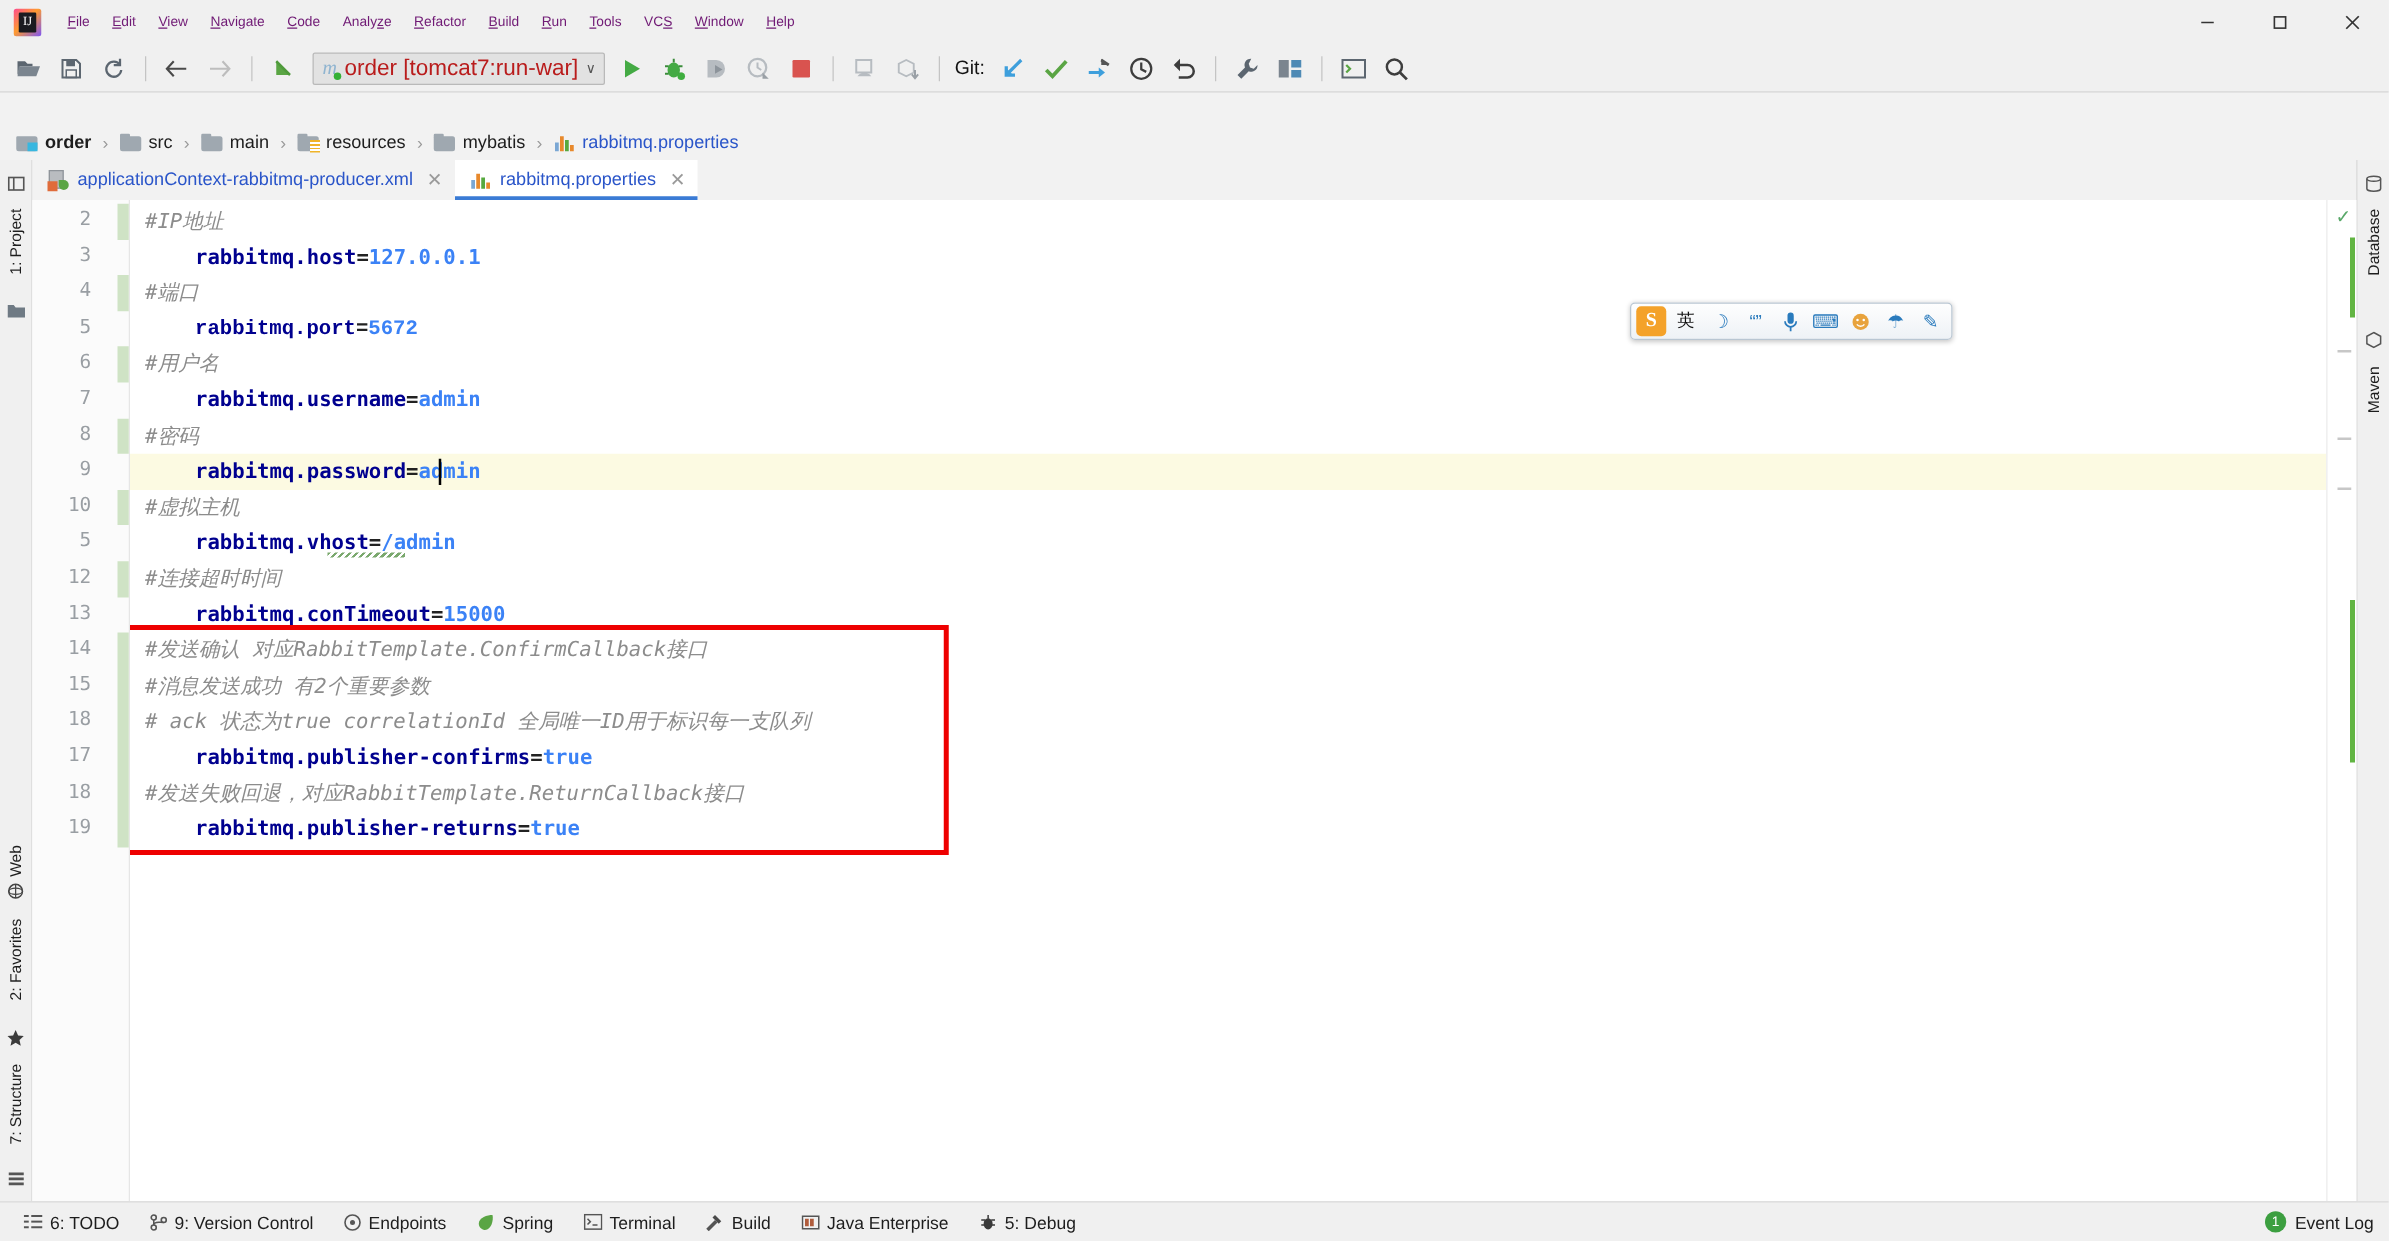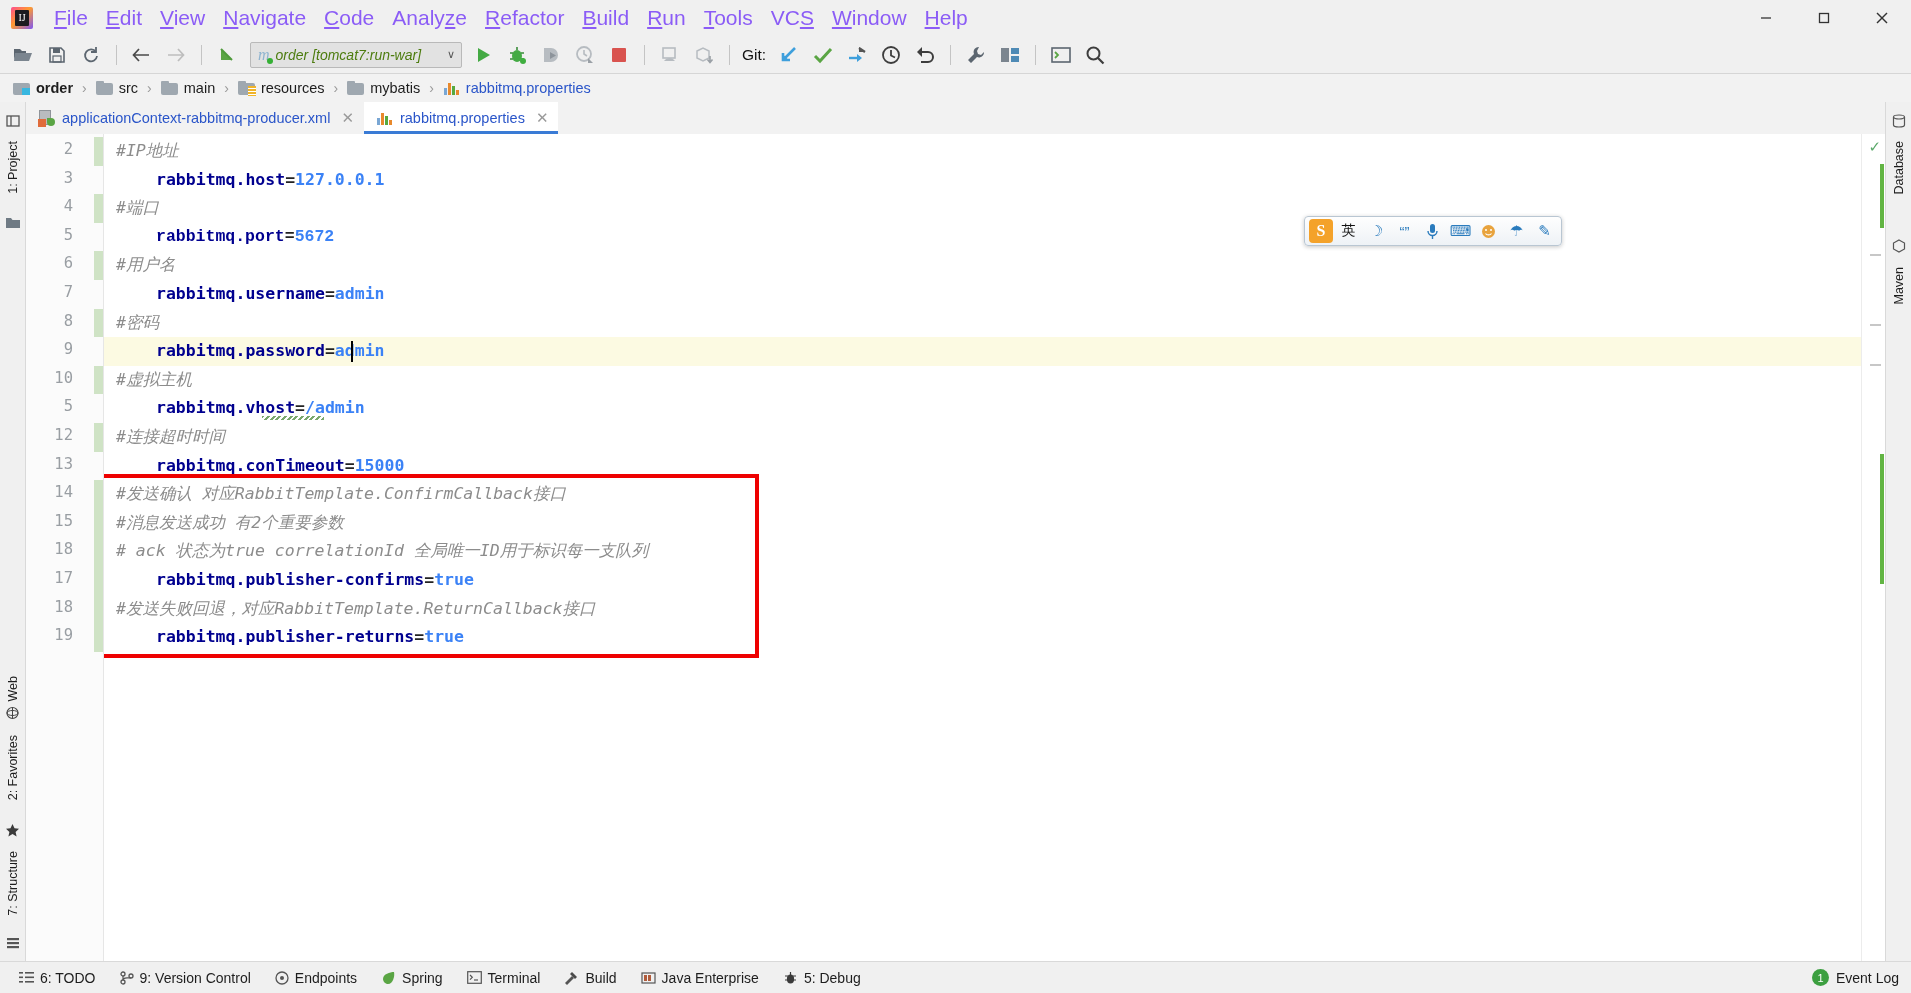--- a/index.html
+++ b/index.html
@@ -21,21 +21,21 @@
     width: 26px; height: 26px; margin-left: 9px; margin-right: 10px;
     position: relative; flex: 0 0 26px;
   }
   .ij-logo .sq { position: absolute; inset: 2px; border-radius: 2px;
      background: linear-gradient(135deg,#fd4c8f 0%,#ff9b2f 45%,#7d55f4 100%); }
   .ij-logo .in { position: absolute; left: 6px; top: 5px; width: 14px; height: 16px;
      background: #1b1b20; border-radius: 1px; color:#fff; font-size: 10px;
      font-family:"Liberation Serif",serif; text-align:center; line-height: 16px; }
   .menubar { display: flex; align-items: center; height: 36px; }
   .menu-item {
-    font-size: 21px; color: #8b5cf6; padding: 3px 9px; cursor: default;
+    font-size: 11px; color: #701a75; padding: 3px 9px; cursor: default;
     white-space: nowrap;
   }
   .menu-item u { text-decoration: underline; }
   .win-title {
     font-size: 15.5px; color: #6b7b86; margin-left: 22px; white-space: nowrap;
   }
   .win-ctrls { position: absolute; right: 0; top: 0; height: 36px; display: flex; }
   .win-btn { width: 58px; height: 36px; display: flex; align-items: center; justify-content: center;
     color: #3b3b3b; font-size: 17px; }
   .win-btn svg { display:block; }
@@ -46,32 +46,32 @@
     flex: 0 0 38px; padding-left: 6px; border-bottom: 1px solid #d6d6d6;
   }
   .tb-ico { width: 30px; height: 30px; display: flex; align-items: center; justify-content: center;
      margin: 0 2px; position: relative; }
   .tb-sep { width: 1px; height: 20px; background: #c4c4c4; margin: 0 8px; }
   .run-config {
     display: flex; align-items: center; height: 26px; min-width: 212px;
     background: #e2e2e2; border: 1px solid #b9b9b9; border-radius: 2px;
     padding: 0 6px 0 7px; margin: 0 4px 0 6px; gap: 6px;
   }
-  .run-config .rc-label { font-size: 14px; color: #4d7c0f; white-space: nowrap; font-style: italic; }
+  .run-config .rc-label { font-size: 18px; color: #b91c1c; white-space: nowrap; }
   .rc-m { font-family: "Liberation Serif", serif; font-style: italic; font-size: 16px;
      color: #8fb4d0; position: relative; }
   .rc-m::after { content:''; position:absolute; right:-3px; bottom:0px; width:6px;height:6px;
      border-radius:50%; background:#35b035; }
   .rc-caret { margin-left: auto; color: #555; font-size: 11px; }
   .git-label { font-size: 15.5px; color: #121212; margin: 0 6px 0 4px; }
 
   
   .crumbs {
     height: 28px; background: #f2f2f2; display: flex; align-items: center;
-    flex: 0 0 28px; padding-left: 10px; gap: 2px;
+    flex: 0 0 28px; padding-left: 10px; gap: 2px; margin-top: 26px;
   }
   .crumb { display: flex; align-items: center; gap: 6px; padding: 0 3px; font-size: 14.5px; color:#1d1d1d; }
   .crumb.bold { font-weight: bold; }
   .crumb.link { color: #2a55c9; }
   .crumb-sep { color: #9a9a9a; font-size: 14px; margin: 0 4px; }
   .folder-ic { width: 17px; height: 14px; position: relative; flex: 0 0 17px; }
   .folder-ic::before { content:''; position:absolute; left:0; top:2px; width:17px; height:12px;
      background:#9fa8b0; border-radius: 1px 2px 2px 2px; }
   .folder-ic::after { content:''; position:absolute; left:0; top:0px; width:8px; height:3px;
      background:#9fa8b0; border-radius:1px 1px 0 0; }

